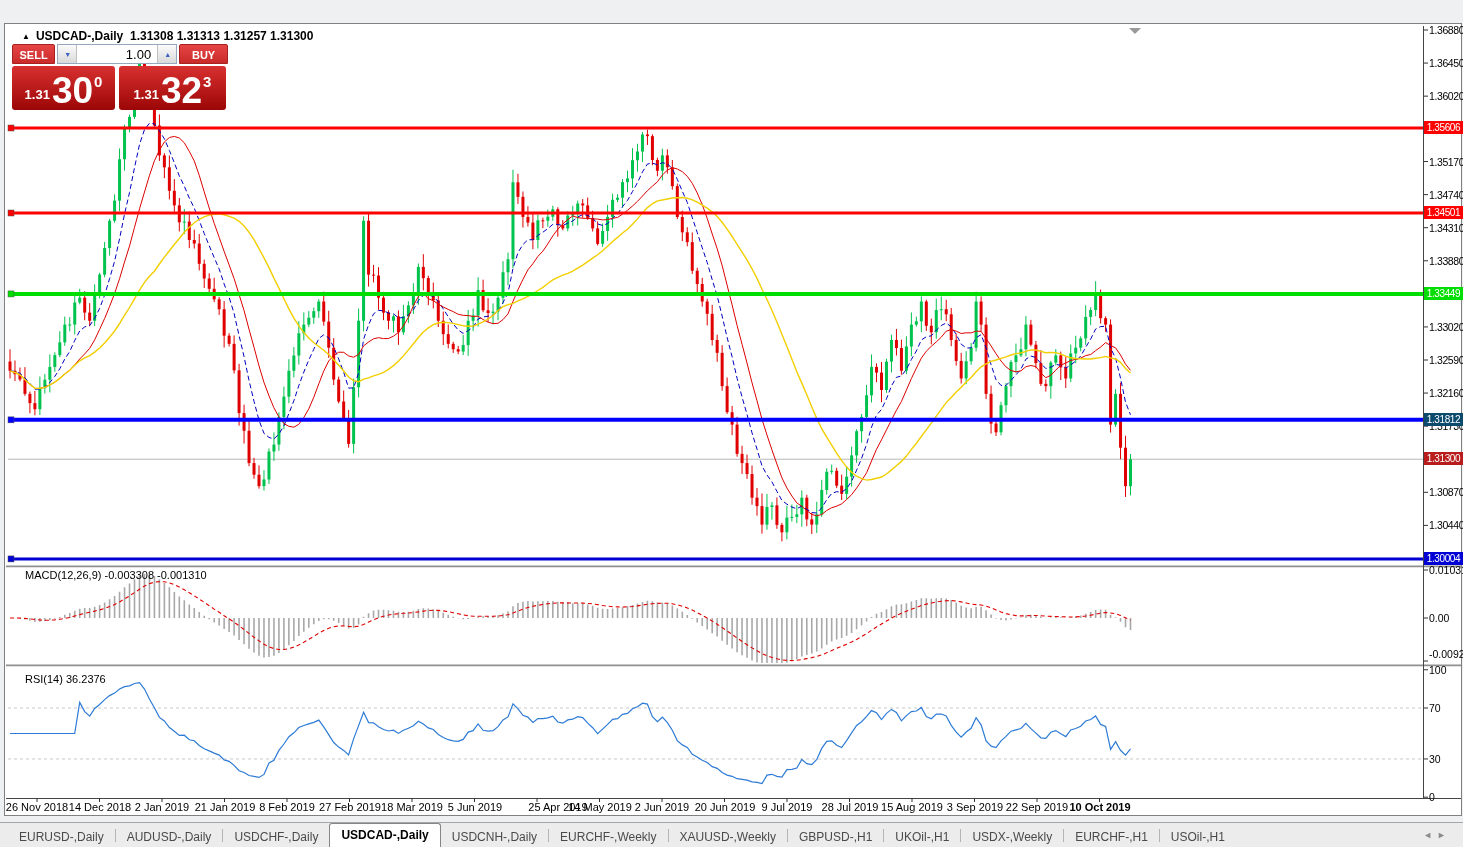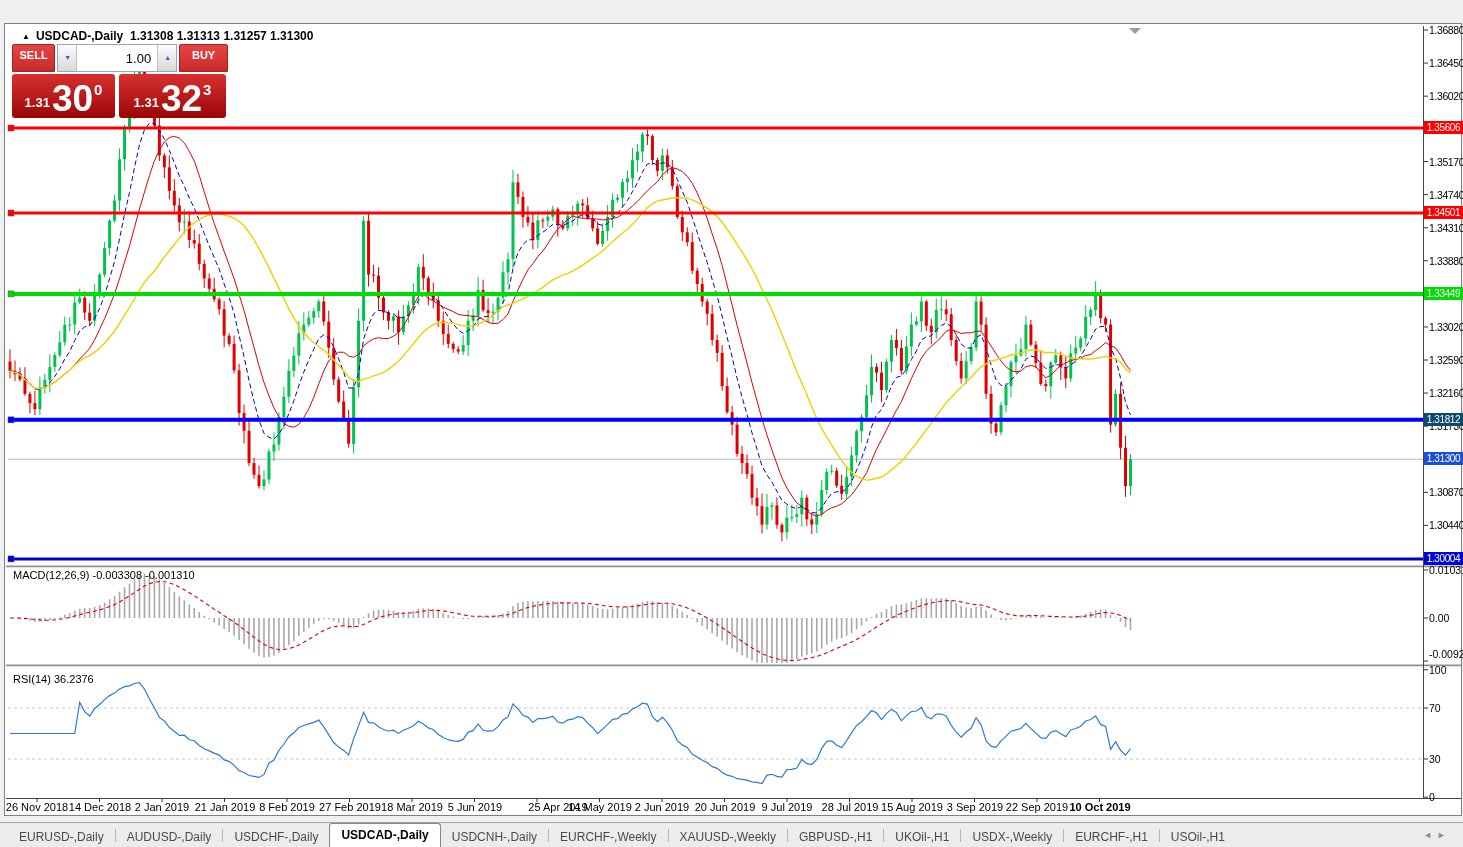--- a/index.html
+++ b/index.html
@@ -15,34 +15,34 @@
   .tf-btn.active{background:#fdfdfd;border:1px solid #8a9ab0;}
   .tf-sep{width:1px;height:15px;background:#c6c6c6;margin:0 5px;}
 
   
   #chart-window{position:absolute;left:4px;top:23px;width:1458px;height:793px;background:#fff;
                 border:1px solid #808080;box-sizing:border-box;z-index:1;}
   #chart-canvas{position:absolute;left:0;top:0;z-index:2;}
 
   #chart-title{position:absolute;left:22px;top:29px;font-size:12px;font-weight:700;color:#000;z-index:4;white-space:nowrap;}
   #chart-title .arr{font-size:8px;vertical-align:1px;margin-right:6px;}
-  .ind-label{position:absolute;font-size:11px;color:#000;z-index:4;white-space:nowrap;}
+  .ind-label{position:absolute;font-size:11px;color:#000;z-index:4;white-space:nowrap;margin-left:12px;}
 
   
   .price-tick{position:absolute;left:1429px;width:34px;font-size:10.5px;line-height:12px;
               letter-spacing:-0.4px;color:#000;z-index:3;}
   .badge{position:absolute;left:1424px;width:39px;height:13px;font-size:10px;line-height:13px;
          letter-spacing:-0.4px;color:#fff;text-align:center;z-index:4;}
   .sub-tick{position:absolute;left:1429px;width:34px;font-size:10.5px;line-height:12px;color:#000;z-index:3;}
   .date-label{position:absolute;top:801px;width:90px;margin-left:-45px;text-align:center;
               font-size:11px;color:#000;z-index:3;white-space:nowrap;}
 
   
   #trade-widget{position:absolute;left:12px;top:44px;z-index:5;width:216px;}
-  .tw-row1{display:flex;height:28px;align-items:stretch;}
+  .tw-row1{display:flex;height:20px;align-items:stretch;}
   .btn-sell,.btn-buy{background:linear-gradient(#e64545,#c92a2a);color:#fff;font-size:11px;
       font-weight:700;text-align:center;line-height:20px;border:1px solid #a82020;box-sizing:border-box;}
   .btn-sell{width:45px;border-radius:2px 2px 0 0;}
   .btn-buy{width:51px;margin-left:2px;border-radius:2px 2px 0 0;}
   .spin-group{display:flex;margin-left:2px;border:1px solid #96a8be;background:#fff;box-sizing:border-box;}
   .spin-btn{width:19px;background:linear-gradient(#fbfbfb,#d9d9d9);border:0;color:#3d5fc0;
             font-size:7px;text-align:center;line-height:18px;}
   .spin-btn.dn{border-right:1px solid #c0c0c0;}
   .spin-btn.up{border-left:1px solid #c0c0c0;}
   .vol-input{width:74px;border:0;font-size:13px;color:#000;text-align:right;padding:0 6px 0 0;
@@ -882,21 +882,21 @@
       <div class="price-tick" style="top:354px;">1.32590</div>
       <div class="price-tick" style="top:387px;">1.32160</div>
       <div class="price-tick" style="top:420px;">1.31730</div>
       <div class="price-tick" style="top:486px;">1.30870</div>
       <div class="price-tick" style="top:519px;">1.30440</div>
       <div class="badge" style="top:121px;background:#fe0000;">1.35606</div>
       <div class="badge" style="top:206px;background:#fe0000;">1.34501</div>
       <div class="badge" style="top:287px;background:#00dd00;">1.33449</div>
       <div class="badge" style="top:413px;background:#0c4a6e;">1.31812</div>
       <div class="badge" style="top:552px;background:#0000d4;">1.30004</div>
-      <div class="badge" style="top:452px;background:#1d4ed8;">1.31300</div>
+      <div class="badge" style="top:452px;background:#b91c1c;">1.31300</div>
       <div class="sub-tick" style="top:564px;">0.010311</div>
       <div class="sub-tick" style="top:612px;">0.00</div>
       <div class="sub-tick" style="top:648px;">-0.009203</div>
       <div class="sub-tick" style="top:664px;">100</div>
       <div class="sub-tick" style="top:702px;">70</div>
       <div class="sub-tick" style="top:753px;">30</div>
       <div class="sub-tick" style="top:791px;">0</div>
     </div>
   <div id="date-labels">
       <div class="date-label" style="left:37px;">26 Nov 2018</div>

